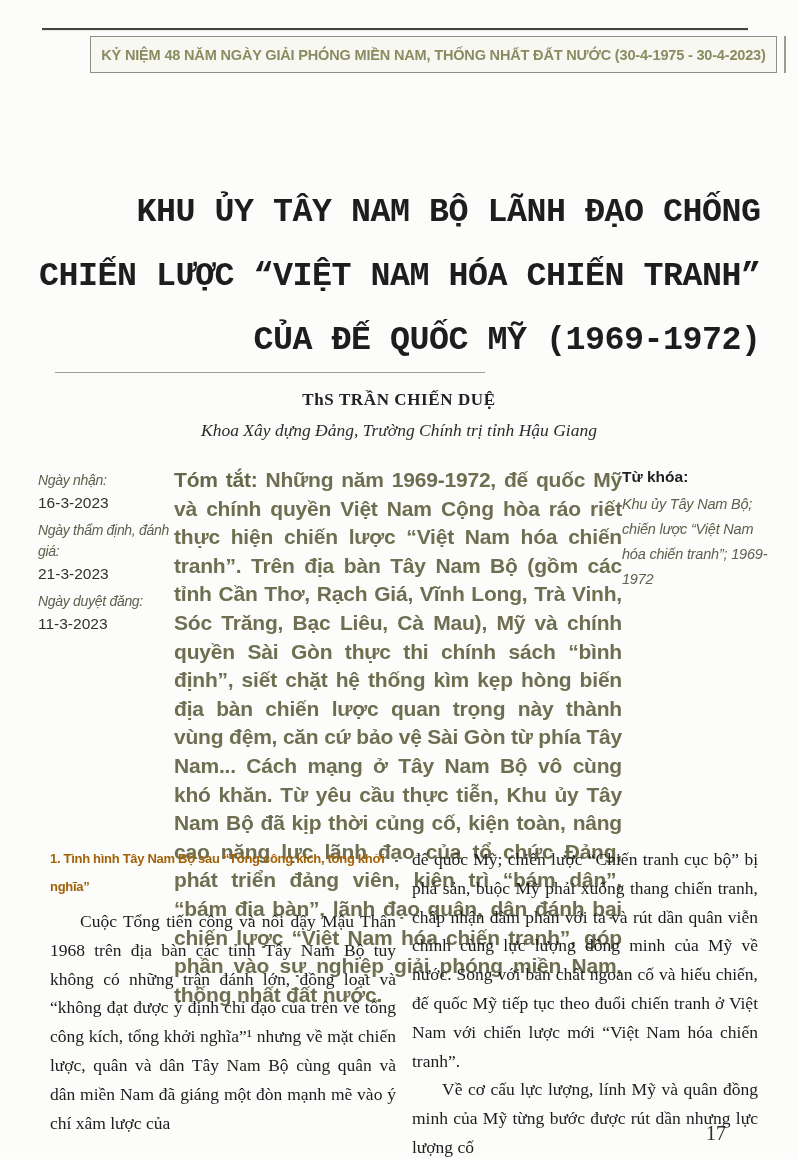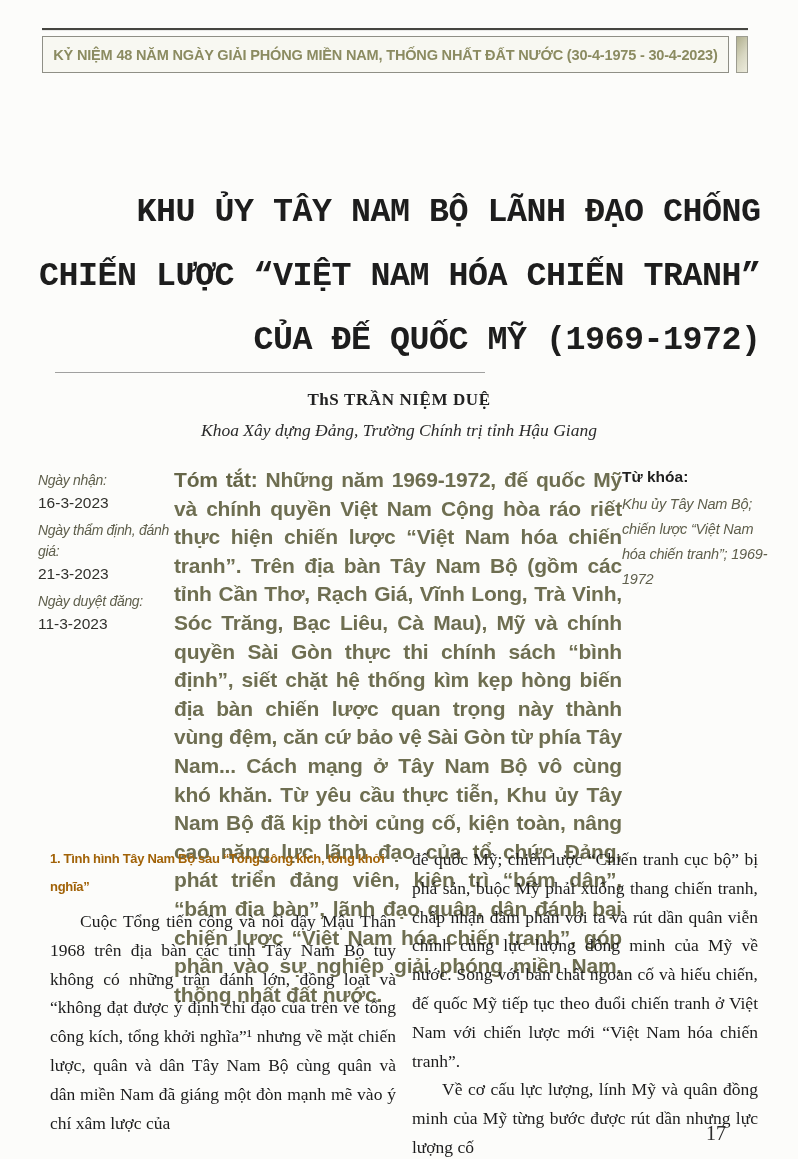--- a/index.html
+++ b/index.html
@@ -14,21 +14,21 @@
     font-family:"Liberation Serif", serif;
     color:#1b1b1b;
   }
 
   
   .banner-wrap{position:absolute;left:42px;top:28px;width:706px;}
   .banner-rule{height:2px;background:#454540;margin-bottom:6px;box-shadow:0 1px 0 rgba(0,0,0,.08);}
   .banner-row{display:flex;gap:7px;height:37px;}
   .banner-box{
     flex:1;border:1px solid #8f8f86;background:#f8f8f2;
-    display:flex;align-items:center;
+    display:flex;align-items:center;margin-left:48px;
   }
   .banner-box span{
     font-family:"Liberation Sans", sans-serif;
     font-weight:700;font-size:15px;letter-spacing:-0.2px;
     color:#8b8b61;transform:scaleX(.97);white-space:nowrap;
   }
   .banner-side-box{
     width:58px;border:1px solid #9c9c90;
     background:linear-gradient(125deg,#b0af8e 0%,#d8d7c2 55%,#ecebdc 100%);
   }
@@ -120,21 +120,21 @@
     </div>
   </header>
 
   <h1 class="title">
     <span class="title-line">KHU ỦY TÂY NAM BỘ LÃNH ĐẠO CHỐNG</span>
     <span class="title-line">CHIẾN LƯỢC “VIỆT NAM HÓA CHIẾN TRANH”</span>
     <span class="title-line">CỦA ĐẾ QUỐC MỸ (1969-1972)</span>
   </h1>
   <div class="title-rule"></div>
 
-  <div class="author">ThS TRẦN NIỆM DUỆ</div>
+  <div class="author">ThS TRẦN CHIẾN DUỆ</div>
   <div class="affiliation">Khoa Xây dựng Đảng, Trường Chính trị tỉnh Hậu Giang</div>
 
   <section class="meta">
 
     <div class="meta-dates">
       <div class="date-item">
         <div class="date-label">Ngày nhận:</div>
         <div class="date-value">16-3-2023</div>
       </div>
       <div class="date-item">

